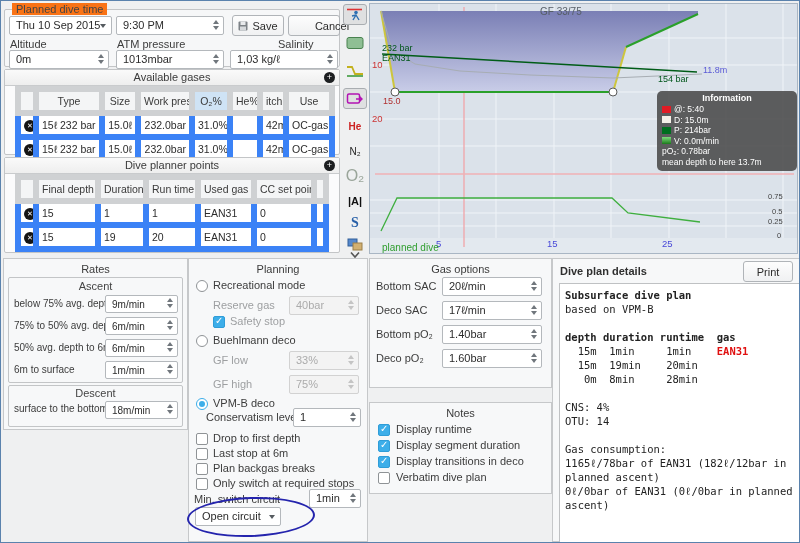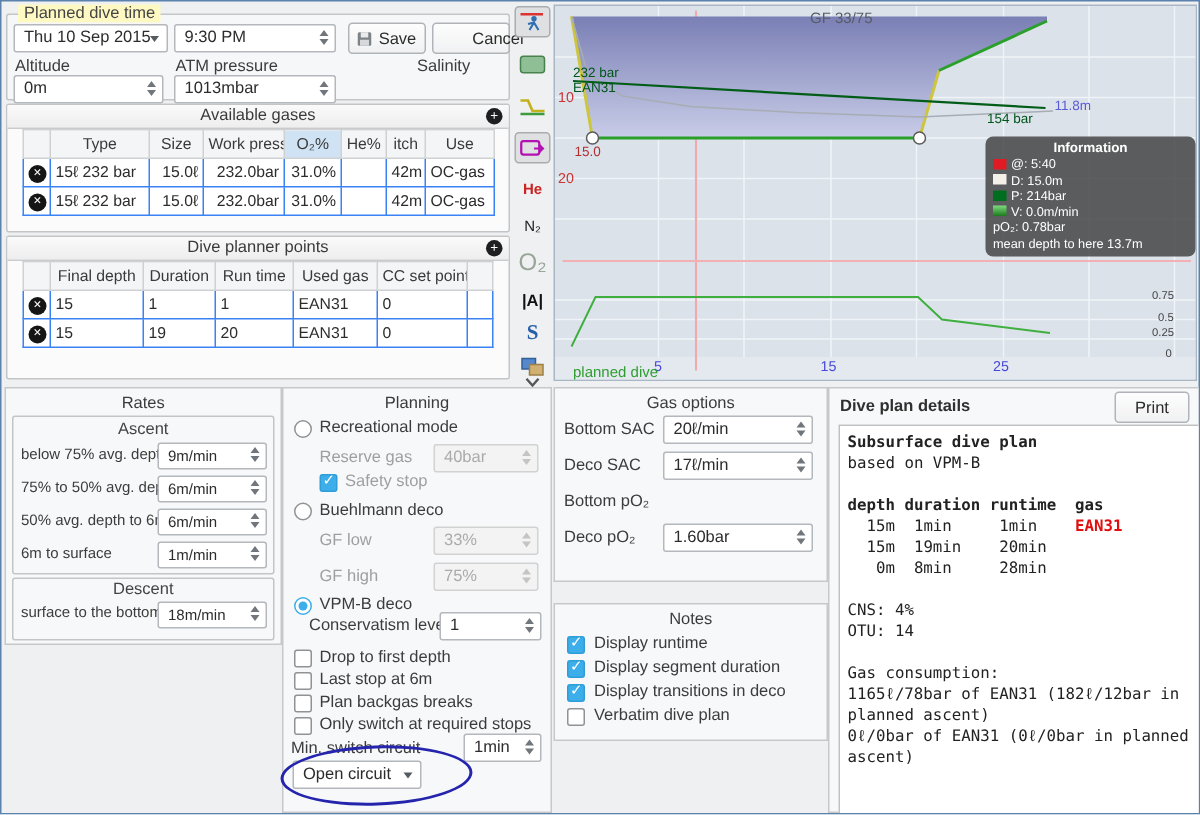--- a/index.html
+++ b/index.html
@@ -1,20 +1,20 @@
 <!DOCTYPE html>
 <html><head>
 <meta charset="utf-8">
 <style>
   html,body{margin:0;padding:0;}
   body{font-family:"Liberation Sans","DejaVu Sans",sans-serif;font-size:11px;color:#333;}
   .window{position:relative;width:798px;height:541px;background:#eff0f1;border:1px solid #5a82ad;overflow:hidden;}
   
   .gb{position:absolute;border:1px solid #c3c5c7;border-radius:2px;background:#f6f7f8;}
-  .gb-legend{position:absolute;top:-7px;left:7px;background:#fef9c3;padding:0 4px;color:#444;}
+  .gb-legend{position:absolute;top:-7px;left:7px;background:#f97316;padding:0 4px;color:#444;}
   .panel{position:absolute;border:1px solid #c6c8ca;background:#f7f8f9;}
   .panel-title{text-align:center;color:#3b3b3b;padding-top:4px;}
   .spin,.combo{position:absolute;height:19px;background:#fff;border:1px solid #b4b8bc;border-radius:2px;box-sizing:border-box;}
   .spin .val,.combo .val{position:absolute;left:6px;top:0;line-height:17px;white-space:nowrap;color:#2c2c2c;}
   .spin.dis{background:#f3f3f3;border-color:#d2d2d2;}
   .spin.dis .val{color:#ababab;}
   .arrs{position:absolute;right:4px;top:3px;display:flex;flex-direction:column;align-items:center;gap:2px;}
   .au{width:0;height:0;border-left:3px solid transparent;border-right:3px solid transparent;border-bottom:4px solid #70767c;}
   .ad{width:0;height:0;border-left:3px solid transparent;border-right:3px solid transparent;border-top:4px solid #70767c;}
   .spin.dis .au{border-bottom-color:#c4c4c4}.spin.dis .ad{border-top-color:#c4c4c4}
@@ -25,21 +25,21 @@
   .chk{position:absolute;width:12px;height:12px;border:1px solid #8f9396;border-radius:2px;background:#fff;box-sizing:border-box;}
   .chk.on{background:#3daee9;border-color:#2f9dd8;}
   .chk.on::after{content:"✓";position:absolute;left:1px;top:-2px;color:#fff;font-size:10px;}
   .radio{position:absolute;width:12px;height:12px;border:1px solid #8f9396;border-radius:50%;background:#fff;box-sizing:border-box;}
   .radio.on{border-color:#3daee9;}
   .radio.on::after{content:"";position:absolute;left:2px;top:2px;width:6px;height:6px;border-radius:50%;background:#3daee9;}
   
   .tbar{position:absolute;left:0;right:0;top:0;height:15px;background:linear-gradient(#fafafa,#eeeeee);border-bottom:1px solid #c9cbcd;text-align:center;line-height:15px;color:#3a3a3a;}
   .addc{position:absolute;right:4px;top:2px;width:11px;height:11px;border-radius:50%;background:#1d1f21;color:#fff;font-size:9px;line-height:10px;text-align:center;}
   table.grid{border-collapse:collapse;table-layout:fixed;background:#fff;font-size:10.5px;}
-  table.grid td{border:1px solid #3b82f6;height:18px;padding:0 3px;white-space:nowrap;overflow:hidden;color:#2c2c2c;}
+  table.grid td{border:6px solid #3b82f6;height:18px;padding:0 3px;white-space:nowrap;overflow:hidden;color:#2c2c2c;}
   table.grid tr.hd td{background:#f4f5f6;border-color:#cfd1d3;text-align:center;color:#3a3a3a;}
   td.hl{background:#cfe3f5 !important;}
   .trash{display:inline-block;width:12px;height:12px;border-radius:50%;background:#151515;color:#fff;font-size:7px;line-height:12px;text-align:center;}
   
   .tb{position:absolute;left:341px;top:3px;width:26px;height:250px;}
   .tbi{position:absolute;left:1px;width:24px;height:21px;display:flex;align-items:center;justify-content:center;}
   .tbi.sunken{background:#dfe0e1;border:1px solid #a9adb1;border-radius:3px;box-sizing:border-box;}
   
   .info{position:absolute;left:656px;top:90px;width:140px;background:rgba(68,68,68,0.85);border-radius:5px;color:#fff;font-size:8.5px;padding:2px 5px 4px 5px;box-sizing:border-box;}
   .info .t{text-align:center;font-weight:bold;font-size:9px;margin-bottom:1px;}
@@ -89,20 +89,27 @@
     <div class="lbl" style="left:225px;top:28px;margin-left:48px;">Salinity</div>
     <div class="spin" style="left:4px;top:40px;width:100px;">
       <span class="val">0m</span>
       <span class="arrs">
           <span class="au"></span>
           <span class="ad"></span>
         </span>
     </div>
     <div class="spin" style="left:111px;top:40px;width:108px;">
       <span class="val">1013mbar</span>
+      <span class="arrs">
+          <span class="au"></span>
+          <span class="ad"></span>
+        </span>
+    </div>
+    <div class="spin" style="left:225px;top:40px;width:108px;">
+      <span class="val">1,03 kg/ℓ</span>
       <span class="arrs">
           <span class="au"></span>
           <span class="ad"></span>
         </span>
     </div>
   </div>
 
   <div class="gb" style="left:3px;top:68px;width:334px;height:84px;background:#fbfbfc;">
     <div class="tbar"><span>Available gases</span>
       <span class="addc">+</span>
@@ -471,20 +478,27 @@
       </div>
     <div class="lbl" style="left:6px;top:45px;">Deco SAC</div>
     <div class="spin" style="left:72px;top:42px;width:100px;">
         <span class="val">17ℓ/min</span>
         <span class="arrs">
           <span class="au"></span>
           <span class="ad"></span>
         </span>
       </div>
     <div class="lbl" style="left:6px;top:69px;">Bottom pO₂</div>
+    <div class="spin" style="left:72px;top:66px;width:100px;">
+        <span class="val">1.40bar</span>
+        <span class="arrs">
+          <span class="au"></span>
+          <span class="ad"></span>
+        </span>
+      </div>
     <div class="lbl" style="left:6px;top:93px;">Deco pO₂</div>
     <div class="spin" style="left:72px;top:90px;width:100px;">
         <span class="val">1.60bar</span>
         <span class="arrs">
           <span class="au"></span>
           <span class="ad"></span>
         </span>
       </div>
   </div>
 

